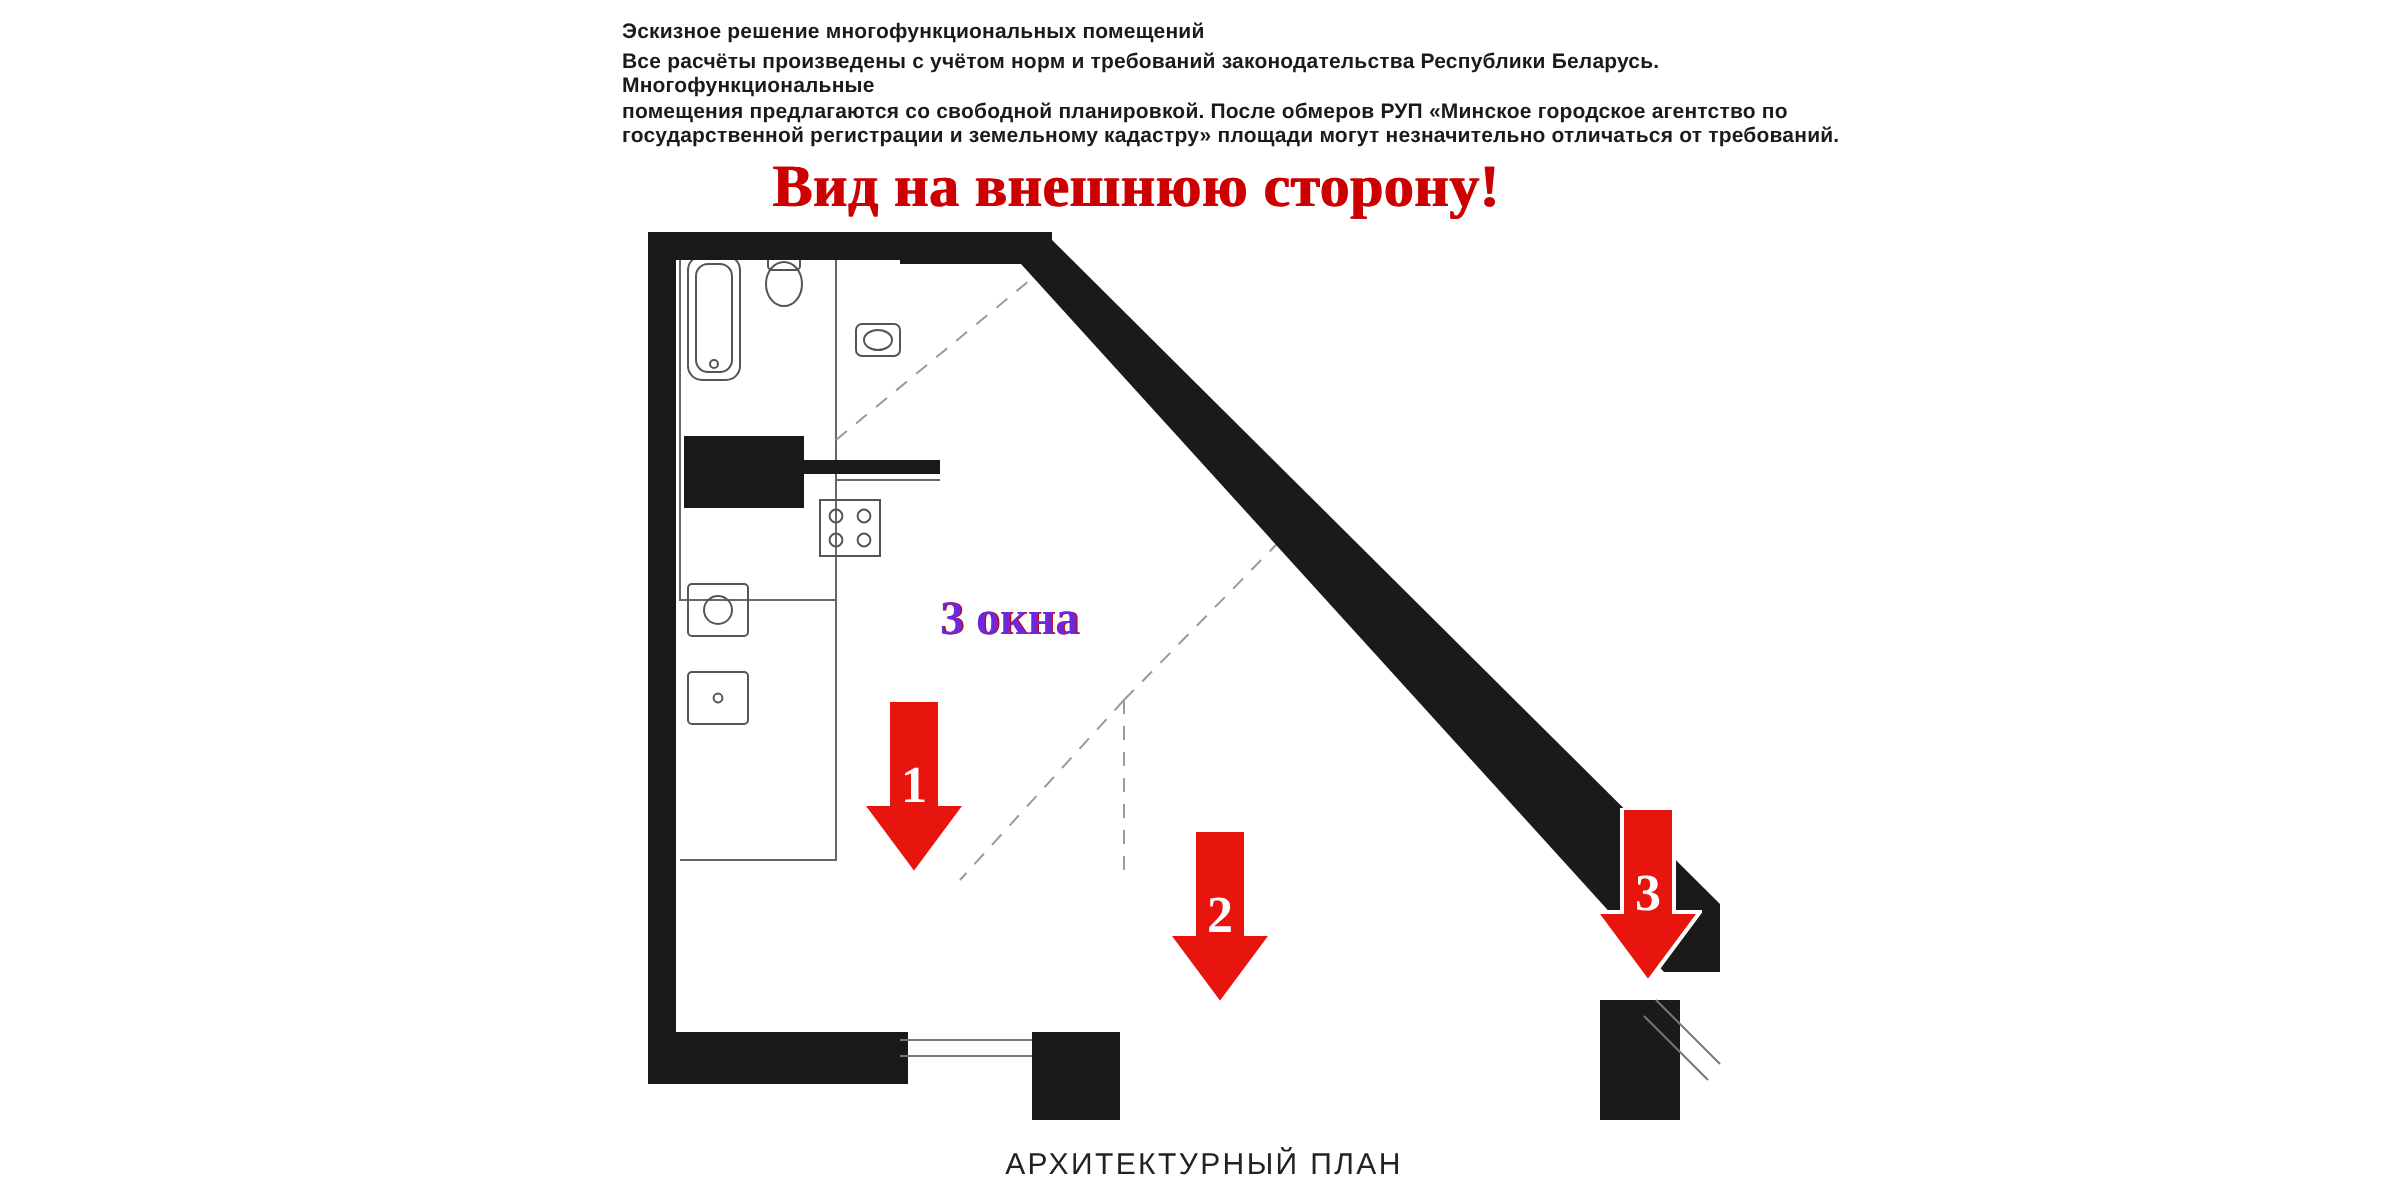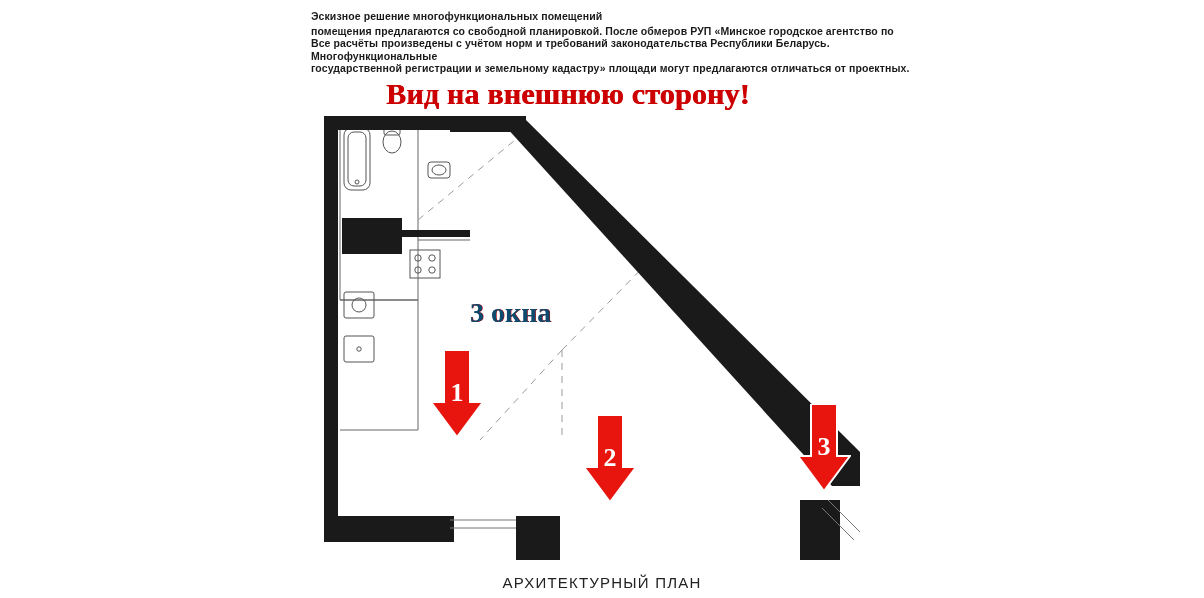--- a/index.html
+++ b/index.html
@@ -45,24 +45,24 @@
     font-size: 30px;
     letter-spacing: 0.2px;
     text-shadow: 0.6px 0 0 #cc0000;
   }
 
   
   .windows-label {
     position: absolute;
     left: 470px;
     top: 297px;
-    color: #0c4a6e;
+    color: #6d28d9;
     font-family: "Liberation Serif", serif;
     font-weight: 700;
-    font-size: 28px;
+    font-size: 24px;
     text-shadow: 0.6px 0 0 #cc0000;
   }
 
   
   .caption {
     position: absolute;
     left: 0;
     top: 574px;
     width: 1204px;
     text-align: center;
@@ -102,23 +102,23 @@
   #arrow-2 { left: 583px; top: 415px; }
   #arrow-3 { left: 797px; top: 404px; }
 </style>
 </head>
 <body>
 
 <div id="root">
 
   <div class="note">
     <div class="line title">Эскизное решение многофункциональных помещений</div>
+    <div class="line">Все расчёты произведены с учётом норм и требований законодательства Республики Беларусь. Многофункциональные</div>
     <div class="line">помещения предлагаются со свободной планировкой. После обмеров РУП «Минское городское агентство по</div>
-    <div class="line">Все расчёты произведены с учётом норм и требований законодательства Республики Беларусь. Многофункциональные</div>
-    <div class="line">государственной регистрации и земельному кадастру» площади могут предлагаются отличаться от проектных.</div>
+    <div class="line">государственной регистрации и земельному кадастру» площади могут незначительно отличаться от требований.</div>
   </div>
 
   <div class="headline">Вид на внешнюю сторону!</div>
 
   <svg id="plan" width="640" height="460" viewBox="0 0 640 460">
 
     <path d="M 28 20 L 220 20 L 540 330 L 540 430 L 28 430 Z" fill="#ffffff"></path>
 
     <g stroke="#666666" stroke-width="1" fill="none">
 

